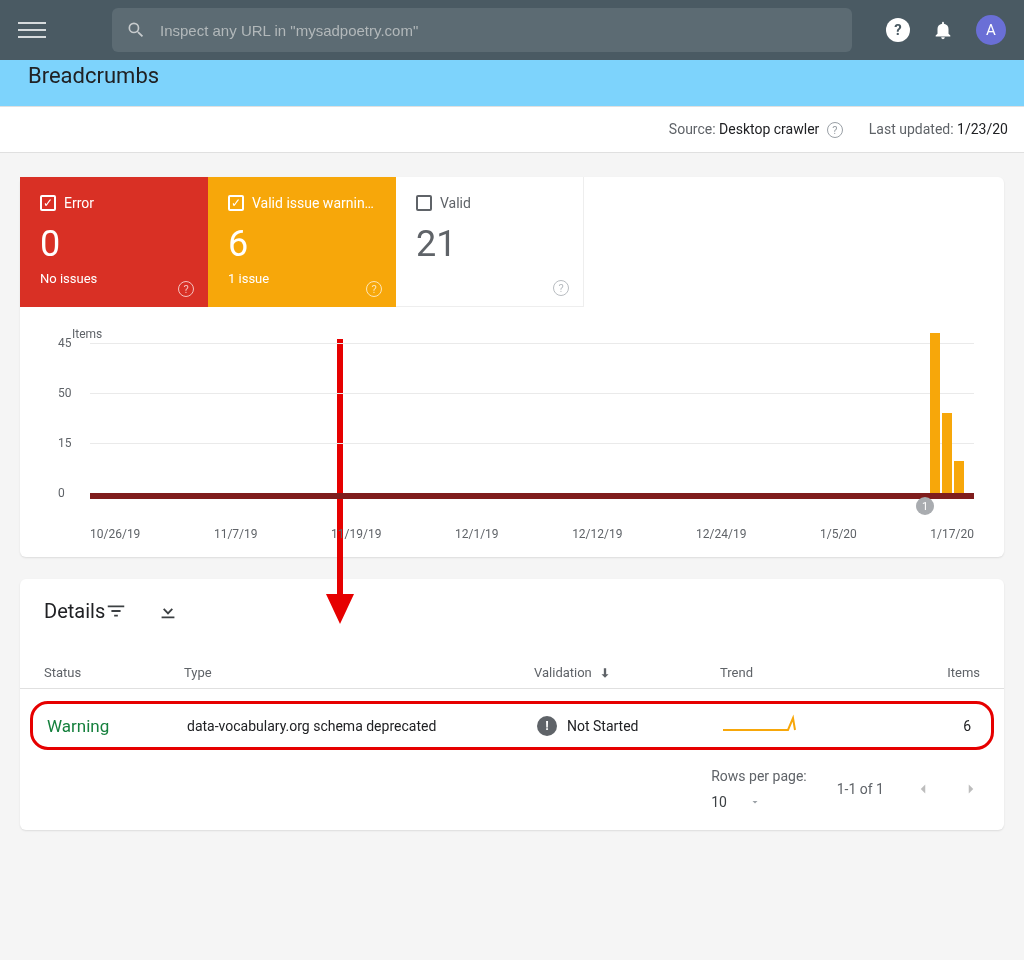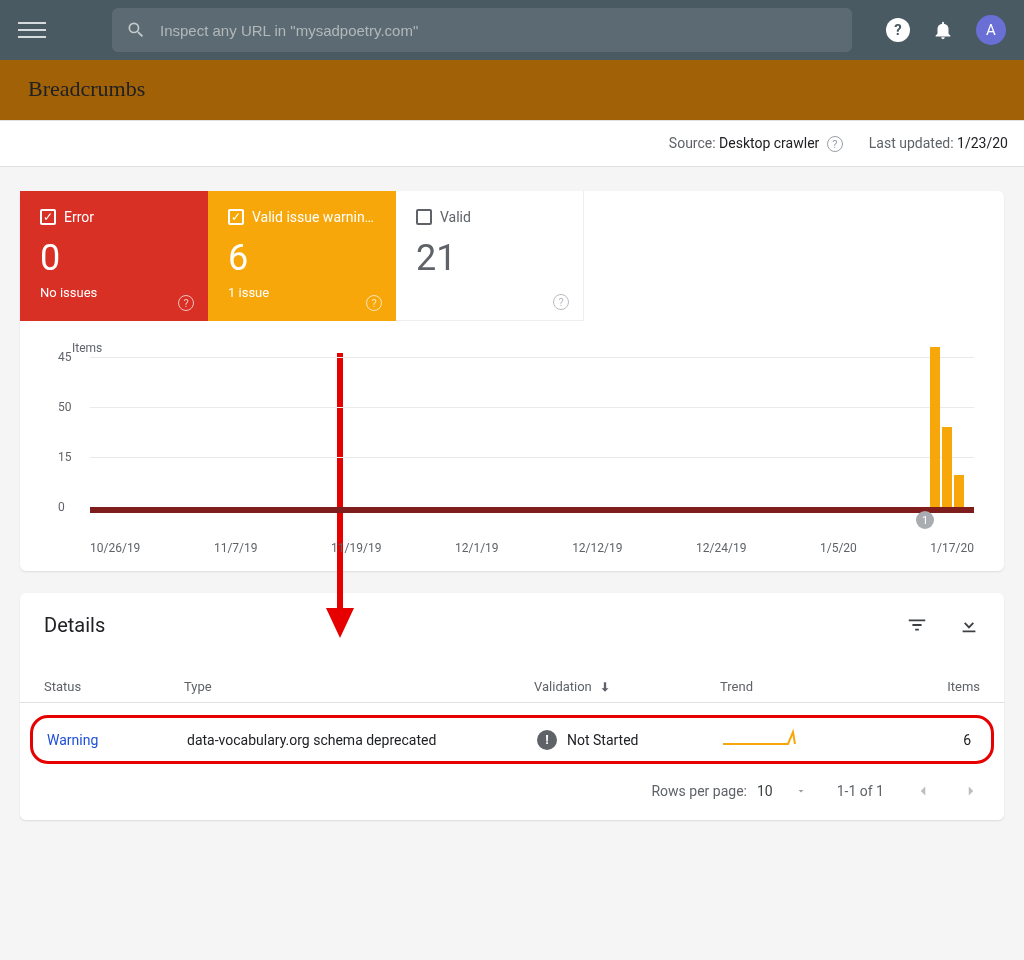--- a/index.html
+++ b/index.html
@@ -67,24 +67,23 @@
   .avatar {
     width: 30px; height: 30px; border-radius: 50%;
     background: #6a6fd6;
     color: #fff;
     display: flex; align-items: center; justify-content: center;
     font-size: 15px;
   }
 
   
   .page-title-bar {
-    background: #a16207;
+    background: #7dd3fc;
     border-bottom: 1px solid #e0e0e0;
-    padding: 16px 28px 18px;
-    font-family: Liberation Serif, serif;
+    padding: 3px 28px 18px;
   }
   .page-title { font-size: 22px; font-weight: 400; color: #202124; }
 
   .metabar {
     background: #fff;
     border-bottom: 1px solid #e0e0e0;
     padding: 14px 16px;
     display: flex;
     justify-content: flex-end;
     gap: 26px;
@@ -185,21 +184,21 @@
   }
 
   
   .details-card {
     margin-top: 22px;
     background: #fff;
     border-radius: 6px;
     box-shadow: 0 1px 2px rgba(0,0,0,.1);
   }
   .details-head {
-    display: flex; align-items: center; justify-content: space-between;
+    display: flex; align-items: center; 
     padding: 20px 24px 12px;
   }
   .details-head h2 { font-size: 20px; font-weight: 400; color: #202124; }
   .details-head-ic { display: flex; gap: 30px; }
   .details-head-ic svg { fill: #3c4043; cursor: pointer; }
 
   .dt-header {
     padding: 30px 24px 8px;
     border-bottom: 1px solid #e0e0e0;
     display: flex; align-items: center;
@@ -212,39 +211,39 @@
   .col-items  { flex: 1; text-align: right; }
 
   .dt-row {
     margin: 12px 10px 0;
     border: 3px solid #e60000;
     border-radius: 18px;
     padding: 10px 14px;
     display: flex; align-items: center;
     font-size: 14px;
   }
-  .dt-row .warning { color: #1d4ed8; width: 140px; font-size: 14px; }
+  .dt-row .warning { color: #15803d; width: 140px; font-size: 17px; }
   .dt-row .type { width: 350px; color: #202124; }
   .dt-row .valid {
     width: 186px; display: flex; align-items: center; gap: 10px; color: #202124;
   }
   .exclam {
     width: 20px; height: 20px; border-radius: 50%; background: #5f6368;
     color: #fff; display: flex; align-items: center; justify-content: center;
     font-size: 13px; font-weight: bold;
   }
   .trend-spark { width: 150px; }
   .items-val { flex: 1; text-align: right; color: #202124; padding-right: 6px; }
 
   .pager {
     display: flex; justify-content: flex-end; align-items: center;
     gap: 30px; padding: 18px 24px 20px;
     font-size: 14px; color: #5f6368;
   }
-  .rpp { display: flex; align-items: flex-start; gap: 10px; }
+  .rpp { display: flex; align-items: flex-start; gap: 10px; flex-direction: column; }
   .rpp-sel { display: flex; align-items: center; gap: 22px; color: #3c4043; cursor: pointer; }
   .chev { width: 18px; height: 18px; fill: #bdbdbd; cursor: pointer; }
 </style>
 </head>
 <body>
 
 <div class="appbar">
   <div class="menu-btn">
     <span></span>
       <span></span>

